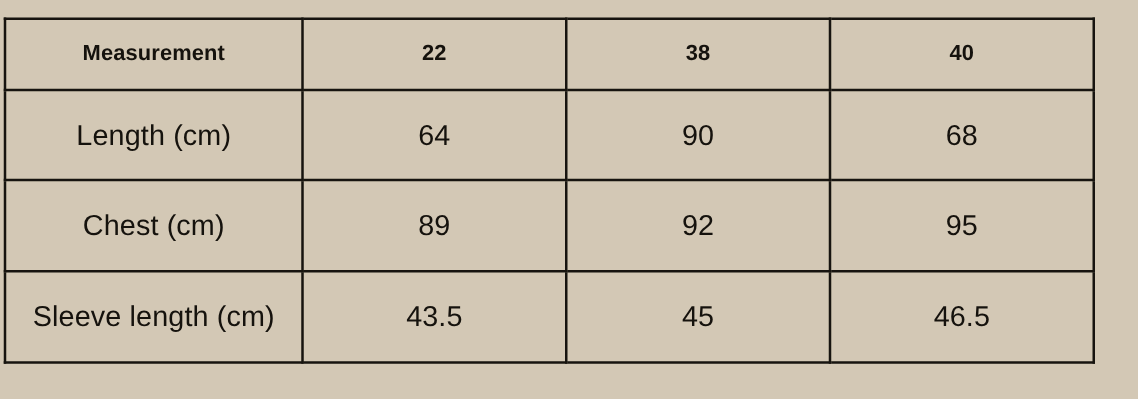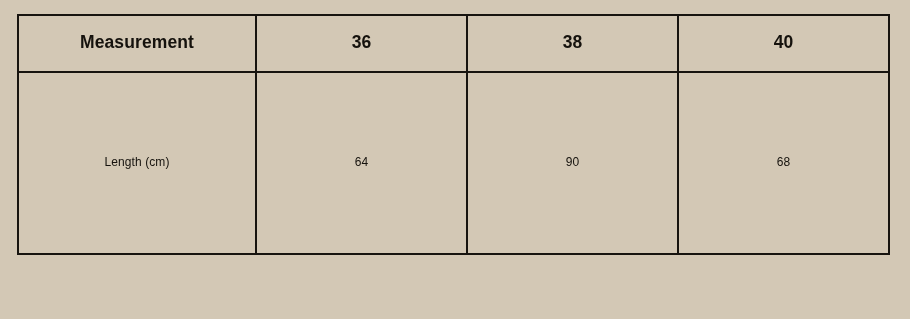--- a/index.html
+++ b/index.html
@@ -9,43 +9,43 @@
   body {
     width: 910px;
     height: 319px;
     background: #d3c8b5;
     font-family: "Liberation Sans", sans-serif;
     overflow: hidden;
   }
 
   #size-chart-wrapper {
     position: absolute;
-    left: 17px;
+    left: 3px;
     top: 14px;
     width: 872px;
-    height: 241px;
+    height: 277px;
   }
 
   table.size-chart {
     width: 100%;
     height: 100%;
     border-collapse: collapse;
     table-layout: fixed;
     background: #d3c8b5;
   }
 
   table.size-chart td,
   table.size-chart th {
     border: 2px solid #17140f;
     text-align: center;
     vertical-align: middle;
     color: #15120d;
     background: #d3c8b5;
     padding: 0 4px;
-    font-size: 12px;
+    font-size: 23px;
     line-height: 1.25;
     letter-spacing: 0.1px;
   }
 
   table.size-chart thead th {
     font-weight: bold;
     font-size: 17.5px;
   }
 
   table.size-chart tbody td {
@@ -65,27 +65,39 @@
   <table class="size-chart">
     <colgroup>
       <col class="col-label">
       <col class="col-size">
       <col class="col-size">
       <col class="col-size">
     </colgroup>
     <thead>
       <tr class="chart-row">
         <th>Measurement</th>
-        <th>36</th>
+        <th>22</th>
         <th>38</th>
         <th>40</th>
       </tr>
     </thead>
     <tbody>
       <tr class="chart-row">
         <td>Length (cm)</td>
         <td>64</td>
         <td>90</td>
         <td>68</td>
       </tr>
+      <tr class="chart-row">
+        <td>Chest (cm)</td>
+        <td>89</td>
+        <td>92</td>
+        <td>95</td>
+      </tr>
+      <tr class="chart-row">
+        <td>Sleeve length (cm)</td>
+        <td>43.5</td>
+        <td>45</td>
+        <td>46.5</td>
+      </tr>
     </tbody>
   </table>
 </div>
 
 </body></html>

